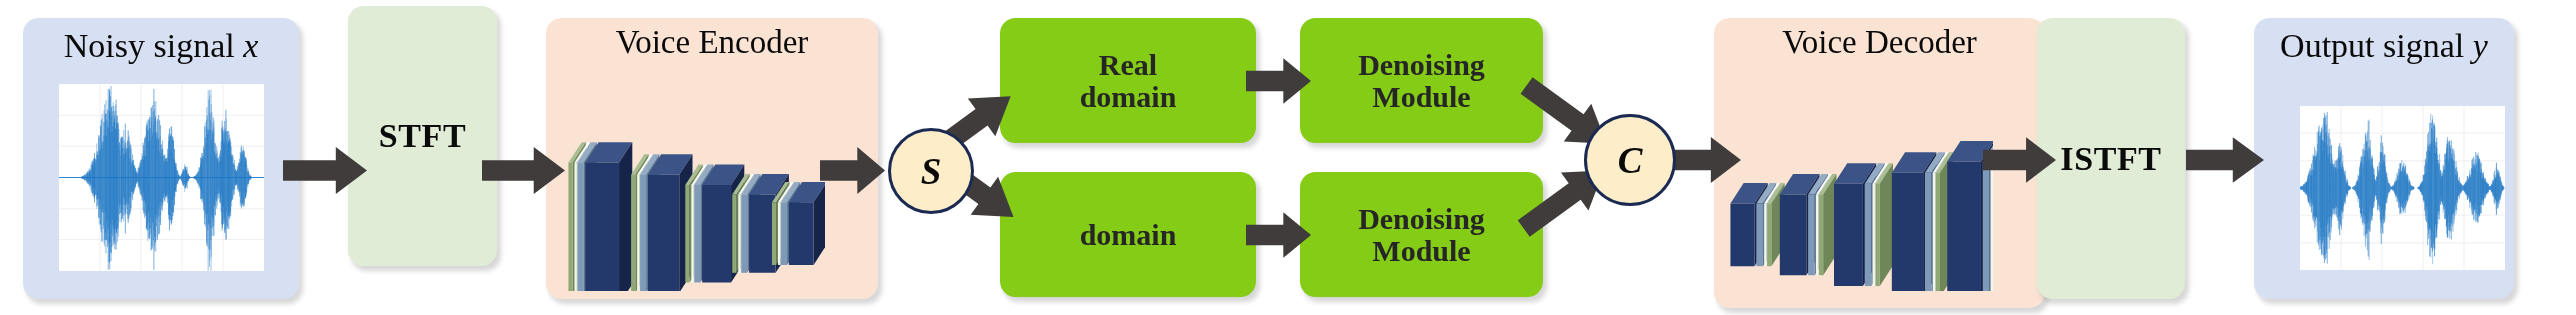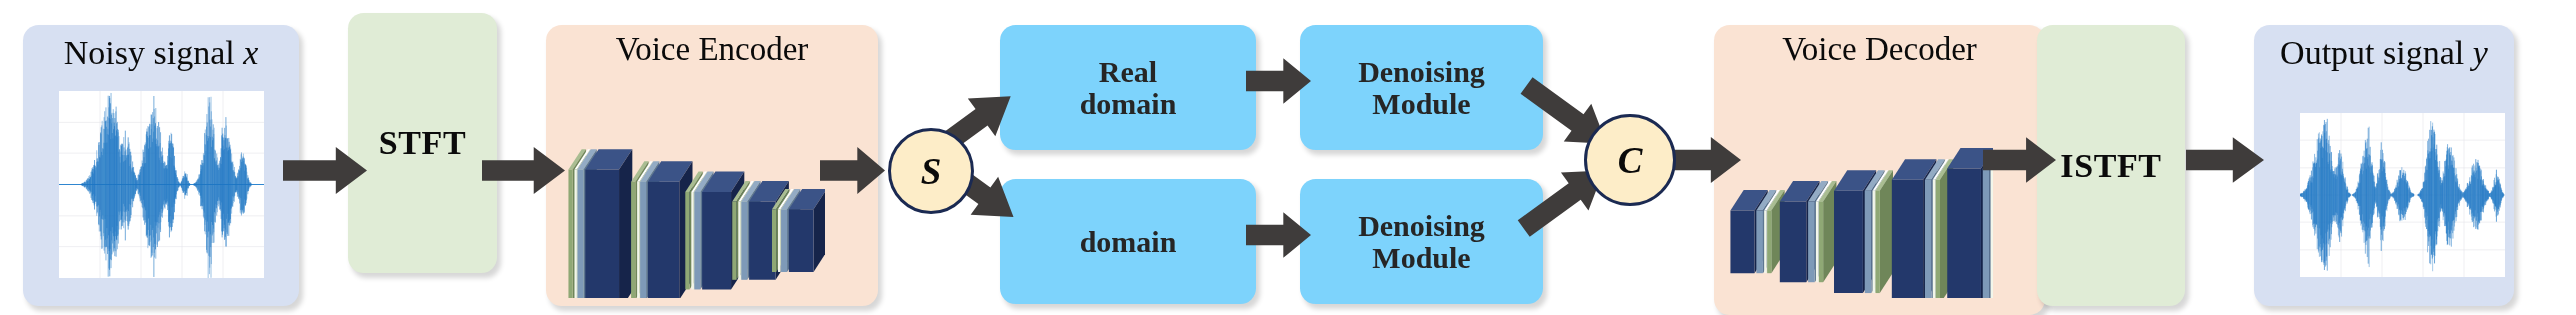--- a/index.html
+++ b/index.html
@@ -1,25 +1,25 @@
 <!DOCTYPE html>
 <html style="font-size:9.6px"><head>
 <meta charset="utf-8">
 <style>
   html,body{margin:0;padding:0;background:#ffffff;}
   body{width:2576px;height:316px;overflow:hidden;
        font-family:"Liberation Serif","DejaVu Serif",serif;}
   #stage{position:relative;width:2576px;height:316px;background:#fff;}
 
   .blk{position:absolute;border-radius:15.7px;
-       box-shadow:3.6px 4.2px 5.4px rgba(0,0,0,0.16);margin-top:7px;}
+       box-shadow:3.6px 4.2px 5.4px rgba(0,0,0,0.16);}
   .blk-blue{background:#d7e0f2;}
   .blk-green{background:#e0ecd6;}
   .blk-peach{background:#fae3d3;padding-left:44px;}
-  .blk-gray{background:#7dd3fc;}
+  .blk-gray{background:#84cc16;}
 
   .cap{position:absolute;left:0;right:0;text-align:center;
        color:#0a0a0a;white-space:nowrap;}
   .cap-sig{top:11px;font-size:34px;line-height:1;letter-spacing:0px;}
   .cap-sig .it{font-style:italic;}
   .cap-enc{top:8.4px;font-size:33px;line-height:1;}
 
   .centerlabel{position:absolute;left:0;right:0;top:50%;
      transform:translateY(-50%);text-align:center;font-weight:bold;
      font-size:34px;color:#0b0b0b;letter-spacing:0.6px;}

